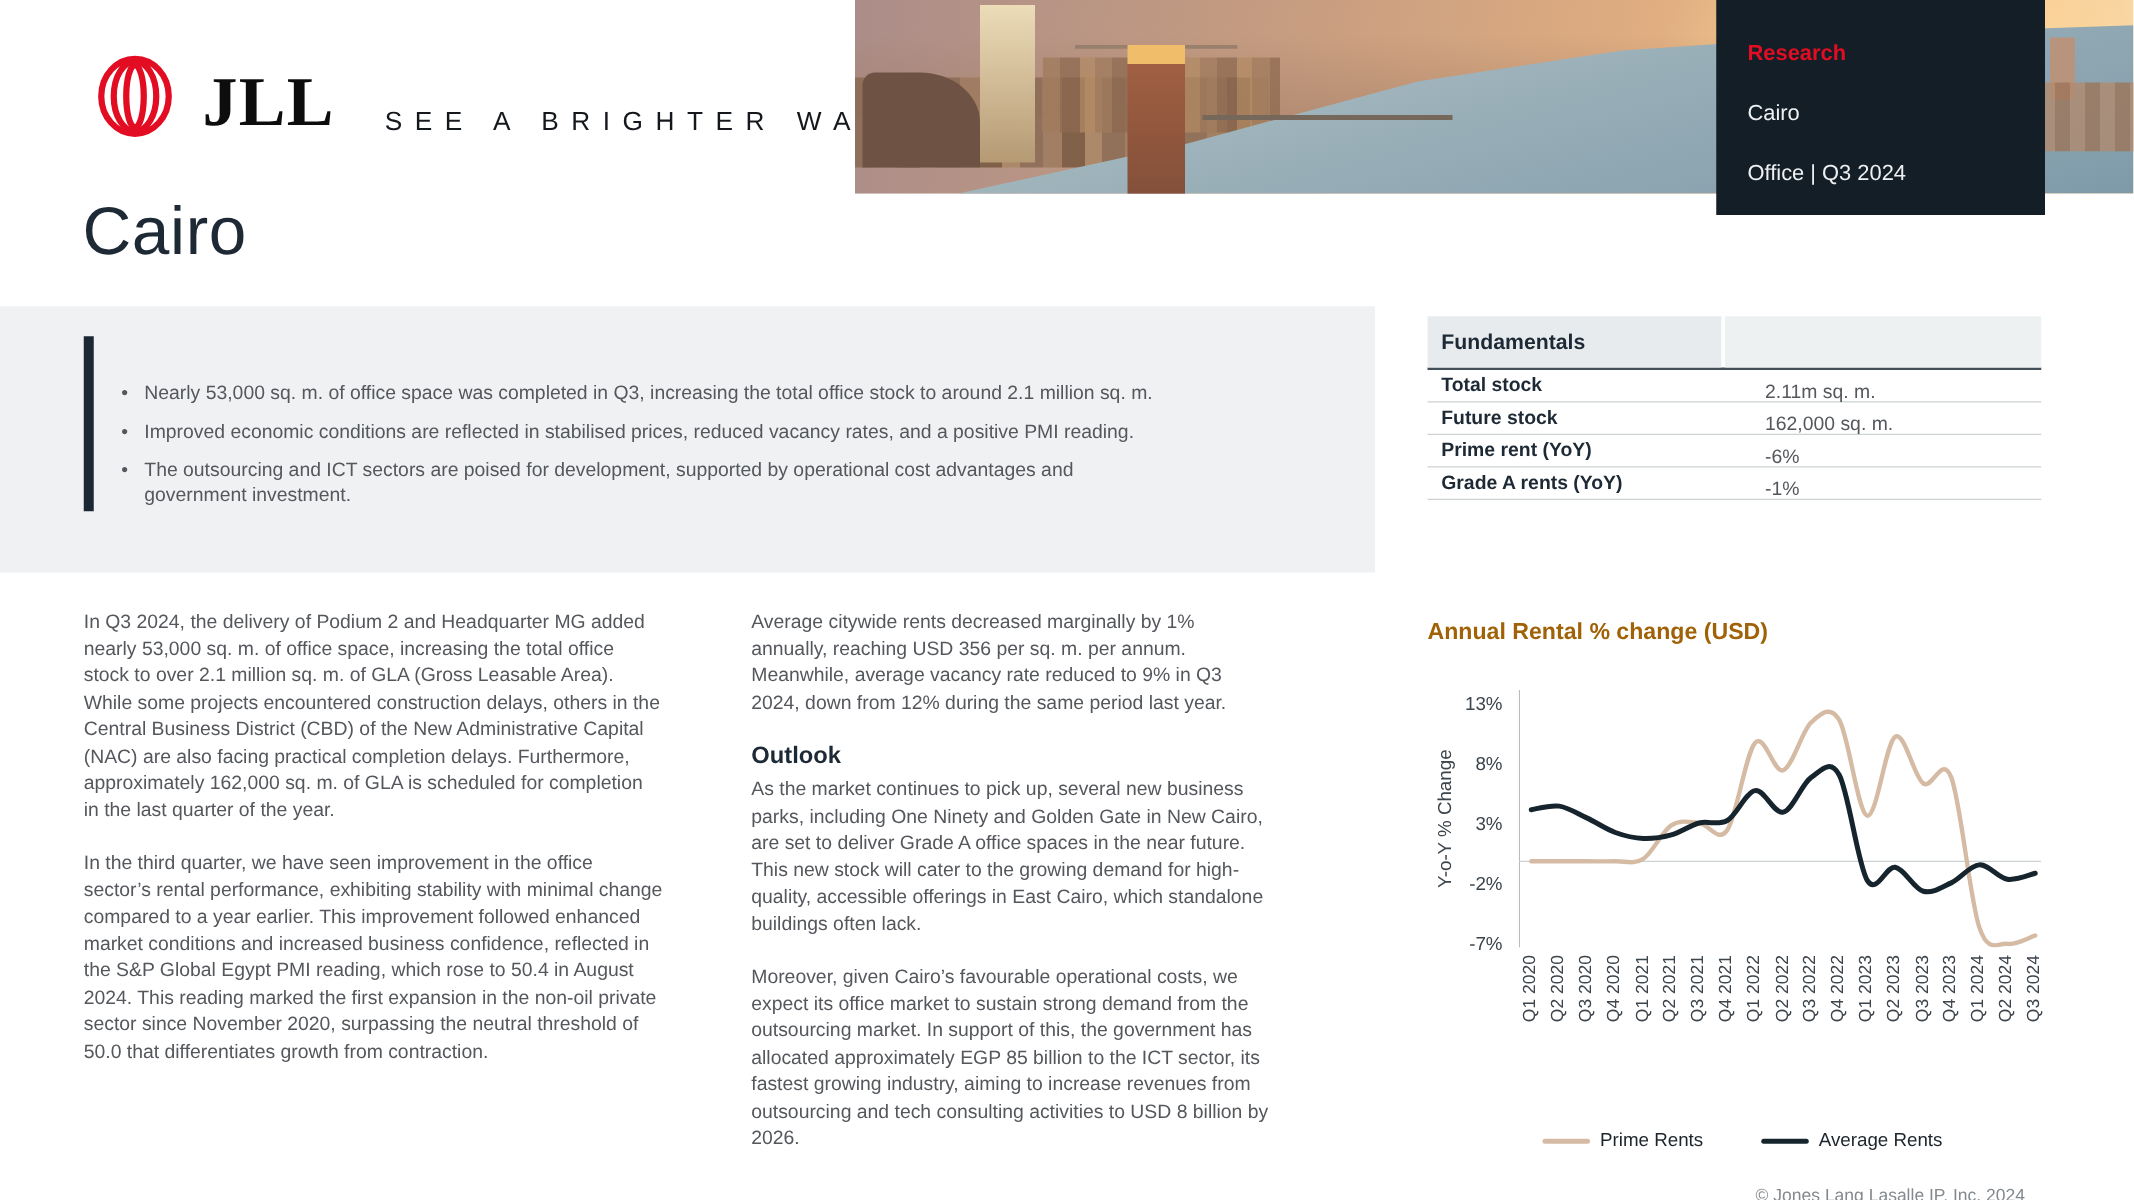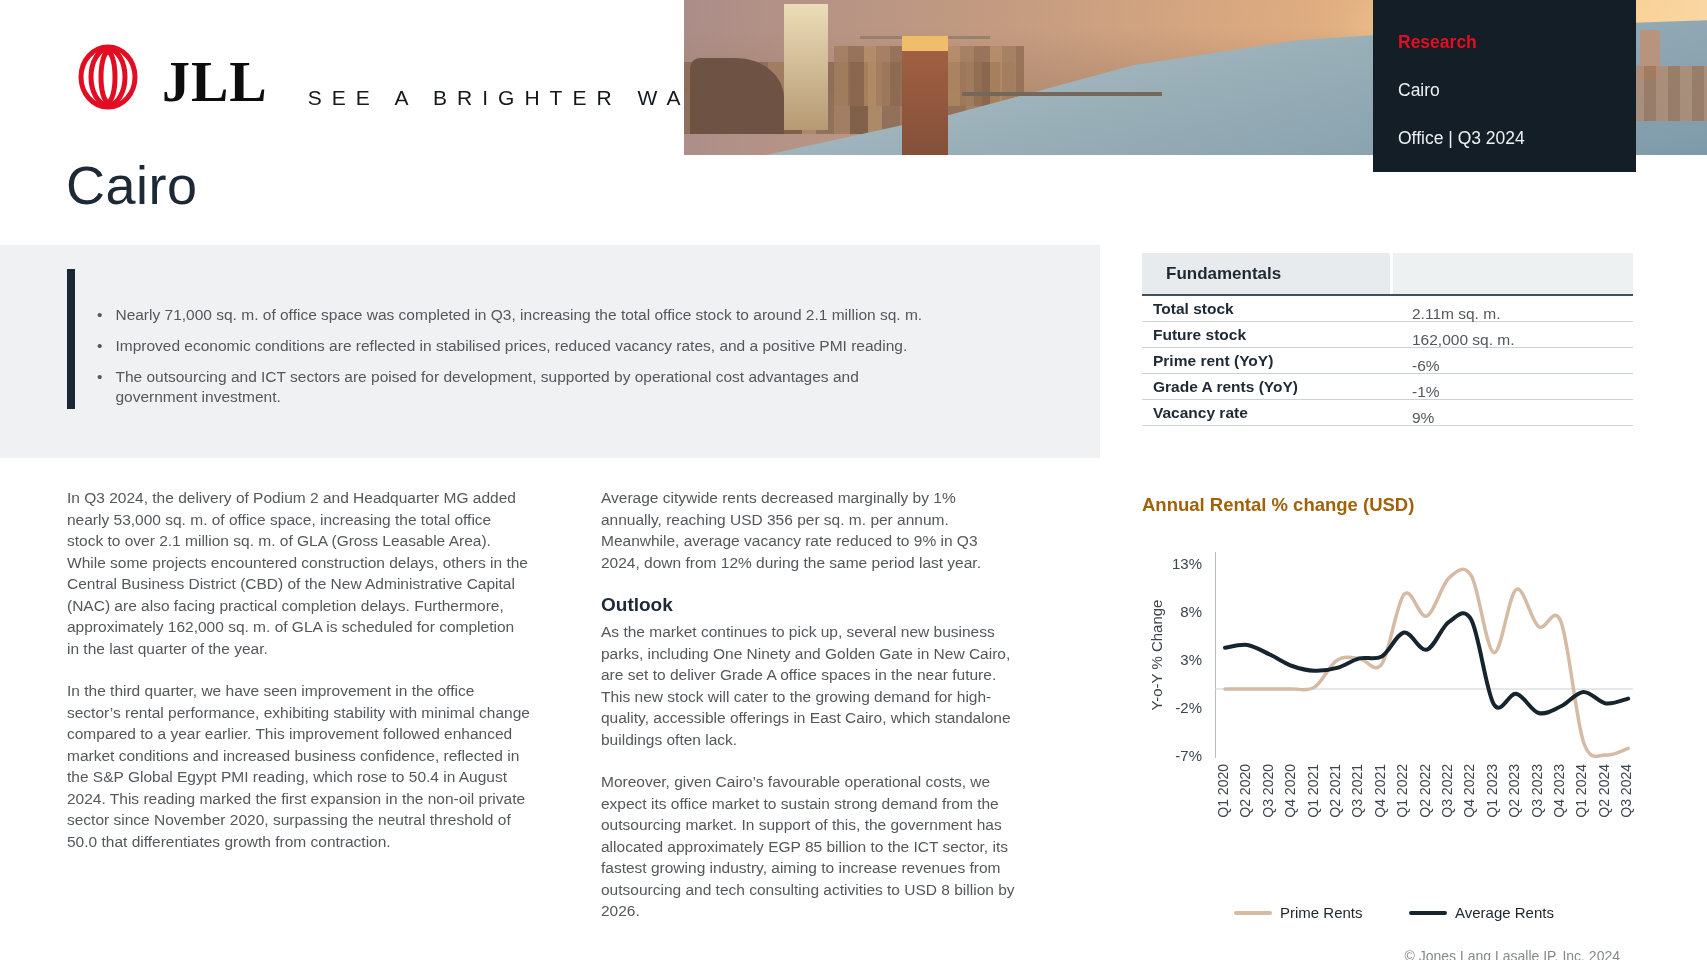--- a/index.html
+++ b/index.html
@@ -50,21 +50,21 @@
   .col{position:absolute;top:487px;}
   .col-left{left:67px;width:463px;}
   .col-mid{left:601px;width:414px;}
   .col p{margin:0 0 21px 0;font-size:15.5px;line-height:21.5px;color:#54575c;}
   .outlook-h{margin:10px 0 5px 0;font-size:19px;font-weight:bold;color:#1d2935;}
 
   
   .fund{position:absolute;left:1142px;top:253px;width:491px;}
   .fund-head{display:flex;height:41px;border-bottom:2px solid #434f59;}
   .fund-head .hl{width:224px;background:#e8ebed;display:flex;align-items:center;
-                 padding-left:24px;font-weight:bold;font-size:17px;color:#1d2935;}
+                 padding-left:11px;font-weight:bold;font-size:17px;color:#1d2935;}
   .fund-head .hr{flex:1;background:#eef1f2;margin-left:3px;}
   .frow{display:flex;height:25px;border-bottom:1px solid #ccd1d4;align-items:center;font-size:15.5px;}
   .frow .fl{width:224px;padding-left:11px;font-weight:bold;color:#1d2935;}
   .frow .fv{flex:1;padding-left:35px;color:#54575c;margin-top:10px;}
 
   
   .chart{position:absolute;left:1142px;top:494px;width:495px;}
   .chart-title{font-size:18.5px;font-weight:bold;color:#a16207;}
   .chart-body{position:relative;margin-top:36px;height:430px;}
   .plot-svg{position:absolute;left:73px;top:0;}
@@ -123,21 +123,21 @@
     <div class="tag-edition">Office | Q3 2024</div>
   </div>
 
   <div class="page-title">Cairo</div>
 
   <div class="summary">
     <div class="summary-bar"></div>
     <div class="bullets" id="bullets">
         <div class="bullet">
           <span class="dot">•</span>
-          <span>Nearly 71,000 sq. m. of office space was completed in Q3, increasing the total office stock to around 2.1 million sq. m.</span>
+          <span>Nearly 53,000 sq. m. of office space was completed in Q3, increasing the total office stock to around 2.1 million sq. m.</span>
         </div>
         <div class="bullet">
           <span class="dot">•</span>
           <span>Improved economic conditions are reflected in stabilised prices, reduced vacancy rates, and a positive PMI reading.</span>
         </div>
         <div class="bullet">
           <span class="dot">•</span>
           <span>The outsourcing and ICT sectors are poised for development, supported by operational cost advantages and government investment.</span>
         </div>
       </div>
@@ -168,24 +168,20 @@
           <div class="fl">Future stock</div>
           <div class="fv">162,000 sq. m.</div>
         </div>
         <div class="frow">
           <div class="fl">Prime rent (YoY)</div>
           <div class="fv">-6%</div>
         </div>
         <div class="frow">
           <div class="fl">Grade A rents (YoY)</div>
           <div class="fv">-1%</div>
-        </div>
-        <div class="frow">
-          <div class="fl">Vacancy rate</div>
-          <div class="fv">9%</div>
         </div>
       </div>
   </div>
 
   <div class="chart">
     <div class="chart-title">Annual Rental % change (USD)</div>
     <div class="chart-body" id="chartBody">
       <div class="ytitle">Y-o-Y % Change</div>
       <div class="legend" id="chartLegend">
           <div class="legend-item" style="left: 88px;">

